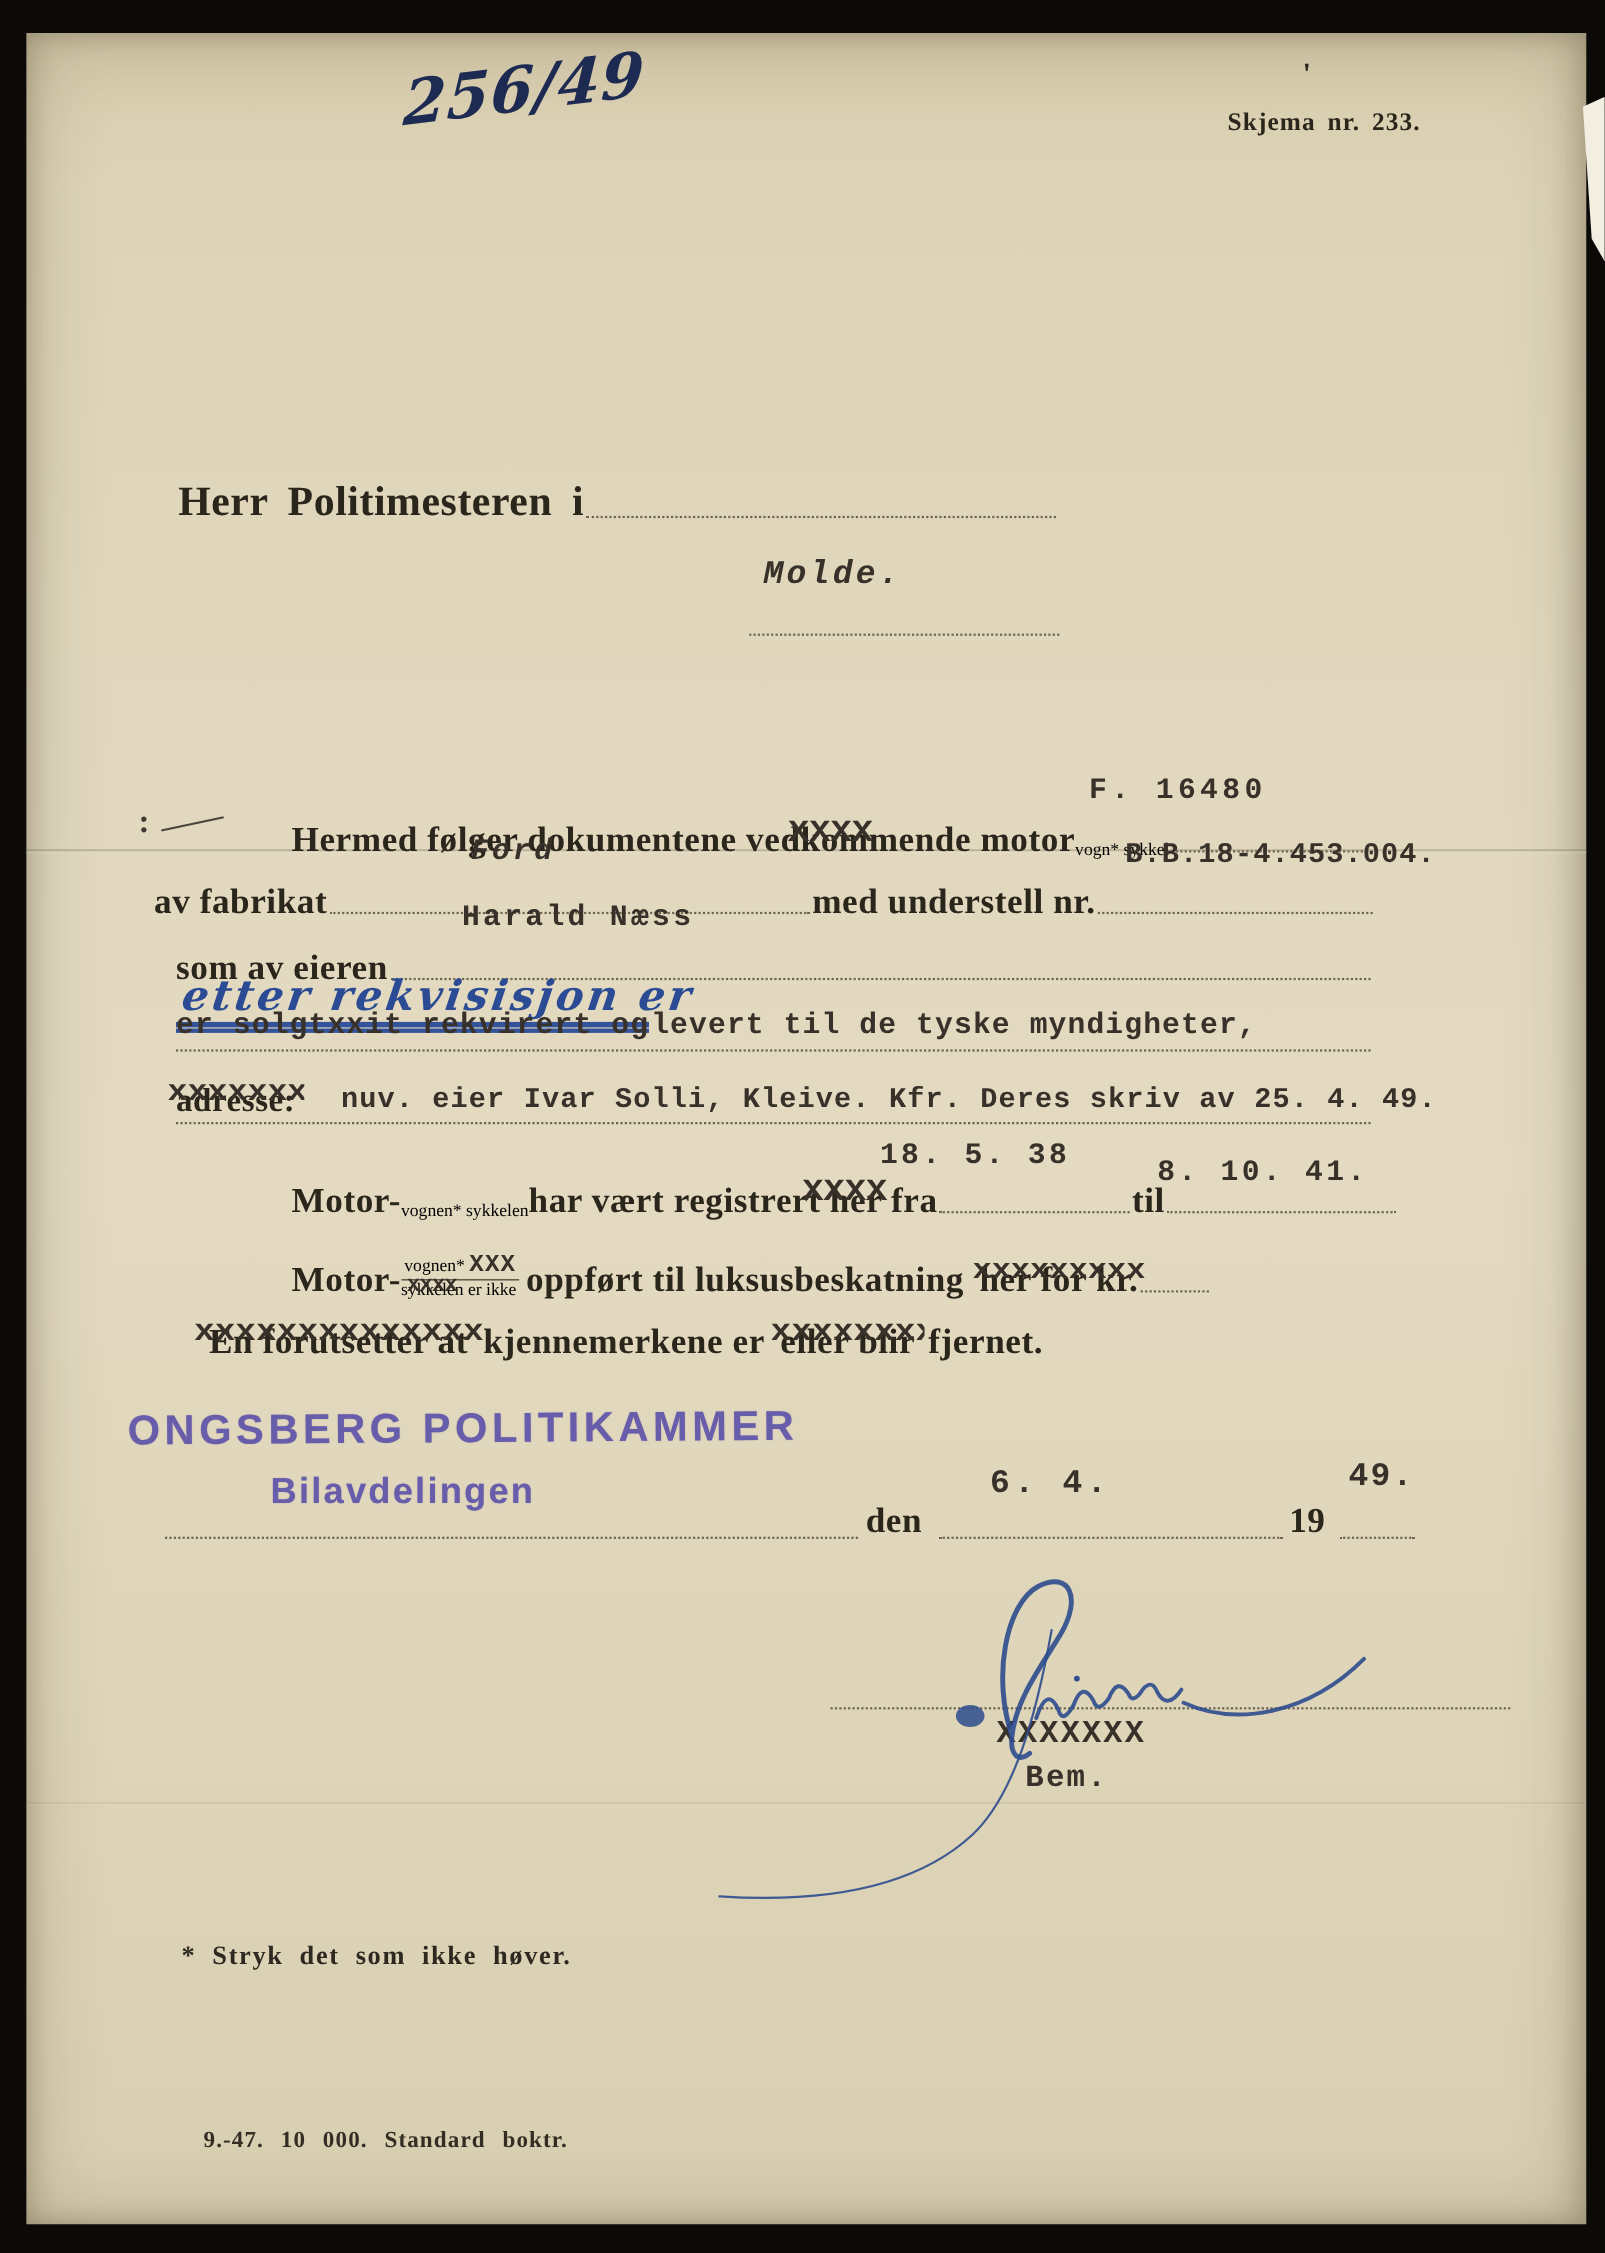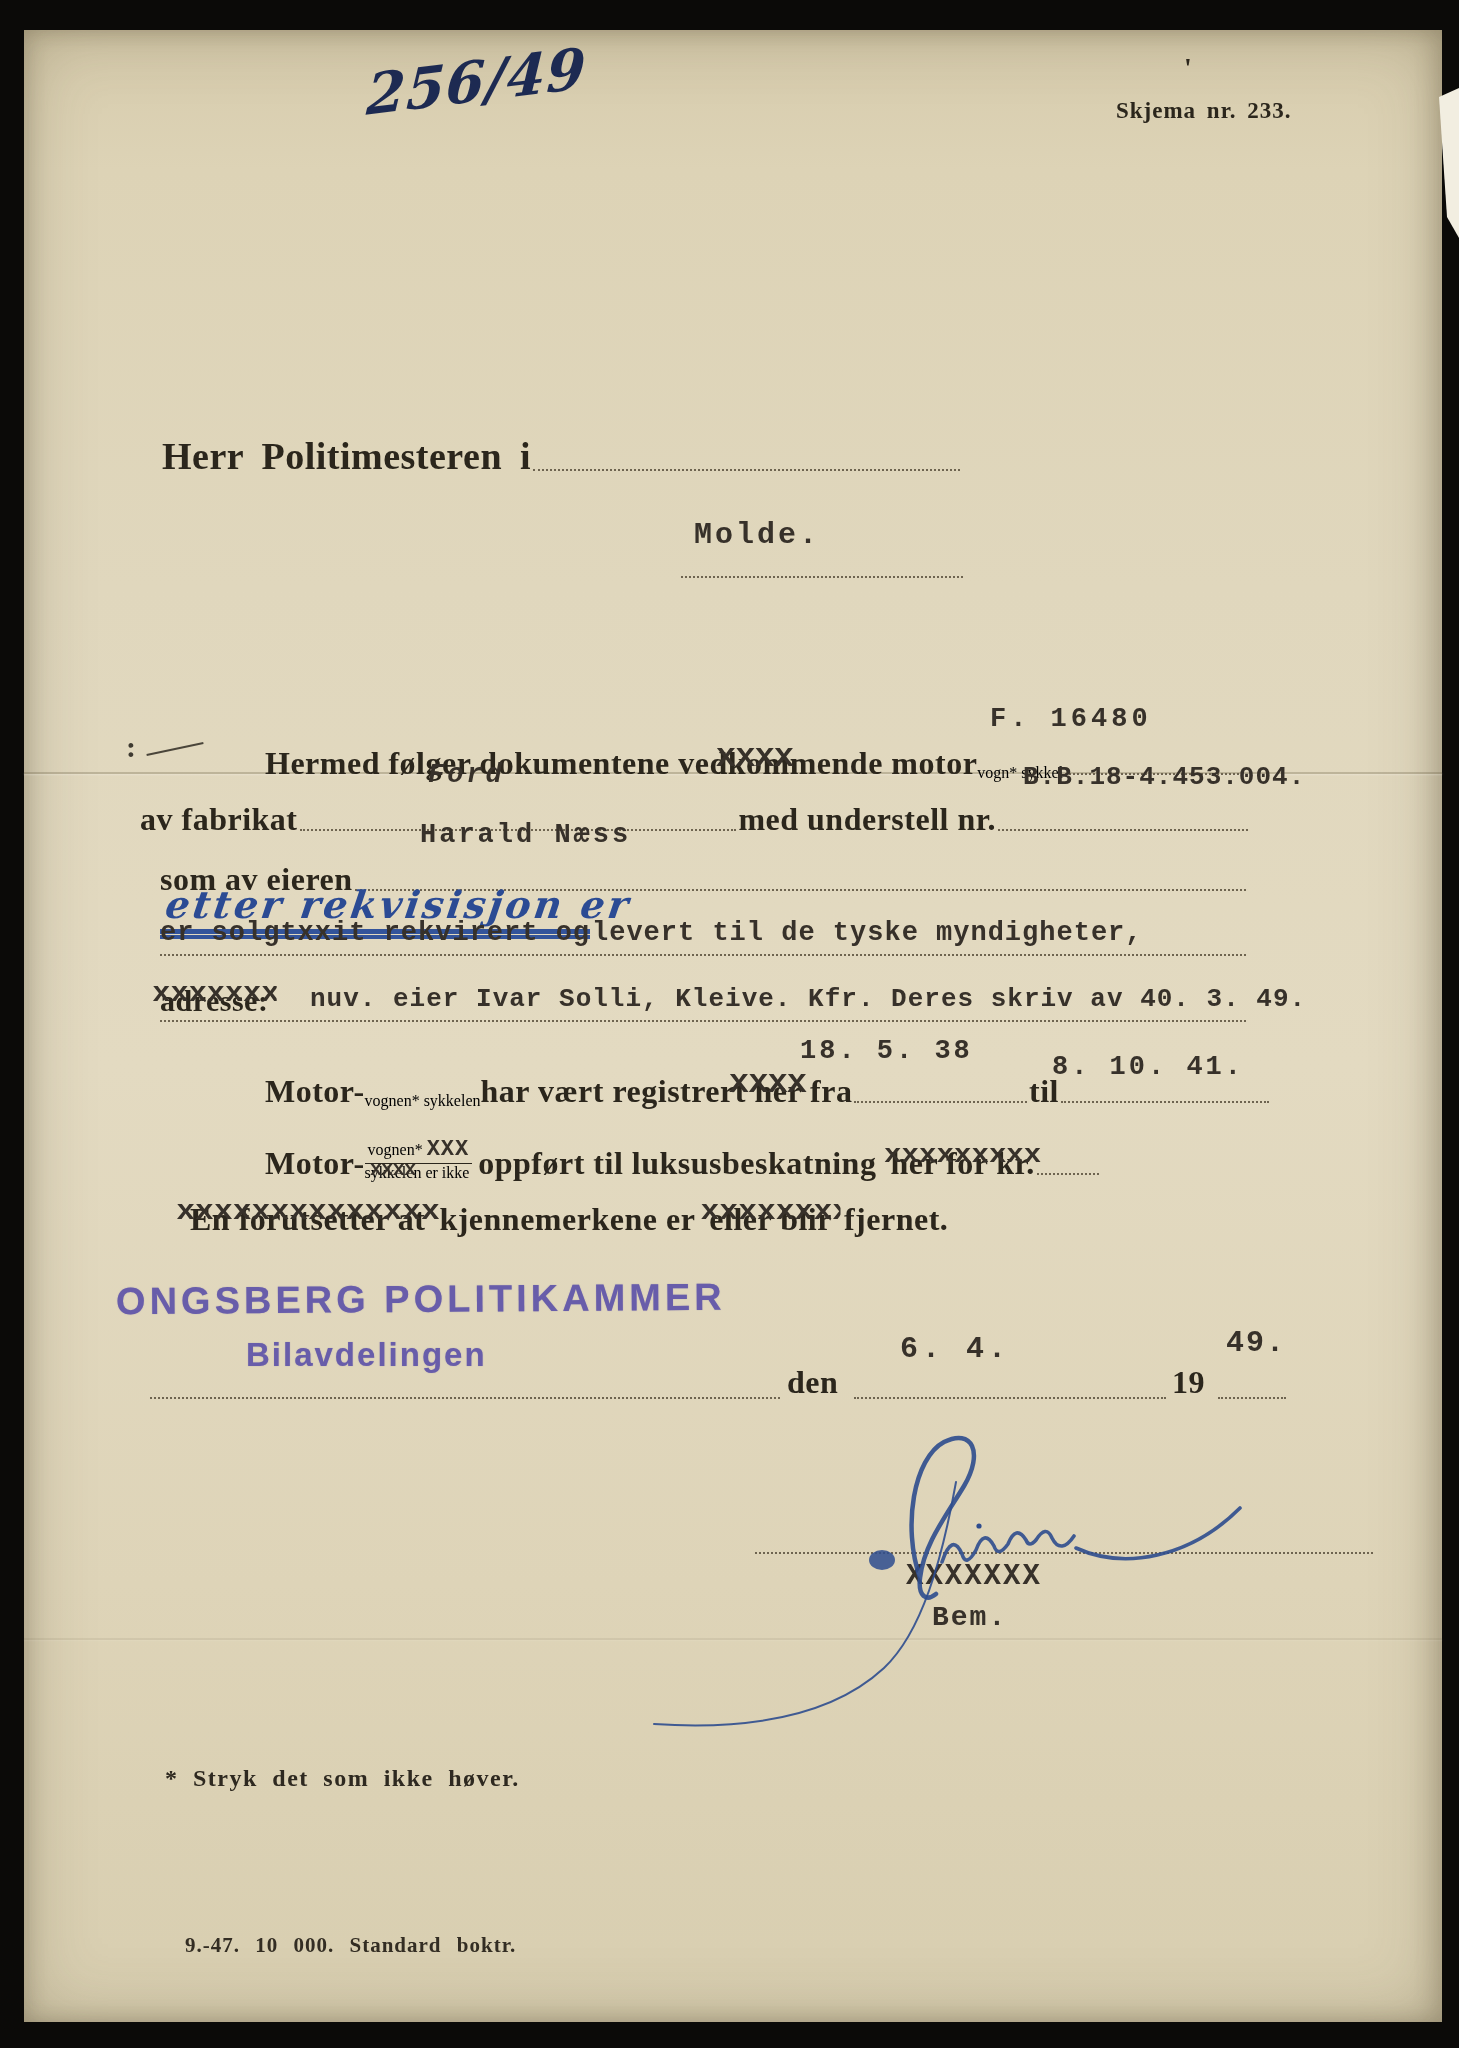--- a/index.html
+++ b/index.html
@@ -80,21 +80,21 @@
   
   <div class="abs serif" style="left:1092px;top:68px;font-size:23px;letter-spacing:1px;word-spacing:4px;">Skjema nr. 233.</div>
 
   
   <div class="row" style="left:138px;top:398px;width:800px;height:50px;">
     <span class="serif" style="font-size:38px;word-spacing:8px;">Herr  Politimesteren  i</span>
     <span class="dots grow"></span>
   </div>
 
   
-  <div class="abs typed" style="left:670px;top:488px;font-size:30px;letter-spacing:3px;">Molde.</div>
+  <div class="abs typed" style="left:670px;top:476px;font-size:30px;letter-spacing:3px;font-style:italic;">Molde.</div>
   <div class="dotline" style="left:657px;top:544px;width:282px;"></div>
 
   
   <div class="abs pencil" style="left:102px;top:700px;font-size:30px;font-weight:700;">:</div>
   <div class="abs" style="left:122px;top:718px;width:58px;height:2px;background:#4a453a;transform:rotate(-12deg);"></div>
 
   
   <div class="row" style="left:241px;top:706px;width:980px;height:46px;">
     <span class="serif">Hermed følger dokumentene vedkommende motor</span>
     <span class="frac">
@@ -130,21 +130,21 @@
   <div class="dotline" style="left:136px;top:922px;width:1086px;"></div>
   <div class="abs typed blue-strike" style="left:136px;top:888px;">er solgtxxit rekvirert og</div>
   <div class="abs typed" style="left:568px;top:888px;">levert til de tyske myndigheter,</div>
 
   
   <div class="dotline" style="left:136px;top:988px;width:1086px;"></div>
   <div class="abs serif ovr" style="left:136px;top:954px;font-size:30px;">
     <span>adresse:</span>
     <span class="ovr-x" style="font-size:27px;">xxxxxxx</span>
   </div>
-  <div class="abs typed" style="left:286px;top:954px;font-size:26px;">nuv. eier Ivar Solli, Kleive. Kfr. Deres skriv av 40. 3. 49.</div>
+  <div class="abs typed" style="left:286px;top:954px;font-size:26px;">nuv. eier Ivar Solli, Kleive. Kfr. Deres skriv av 25. 4. 49.</div>
 
   
   <div class="row" style="left:241px;top:1030px;width:1006px;height:50px;">
     <span class="serif">Motor-</span>
     <span class="frac">
       <span class="ftop">vognen*</span>
       <span>sykkelen</span>
       <span class="fracx">XXXX</span>
     </span>
     <span class="serif">har vært registrert her fra</span>

